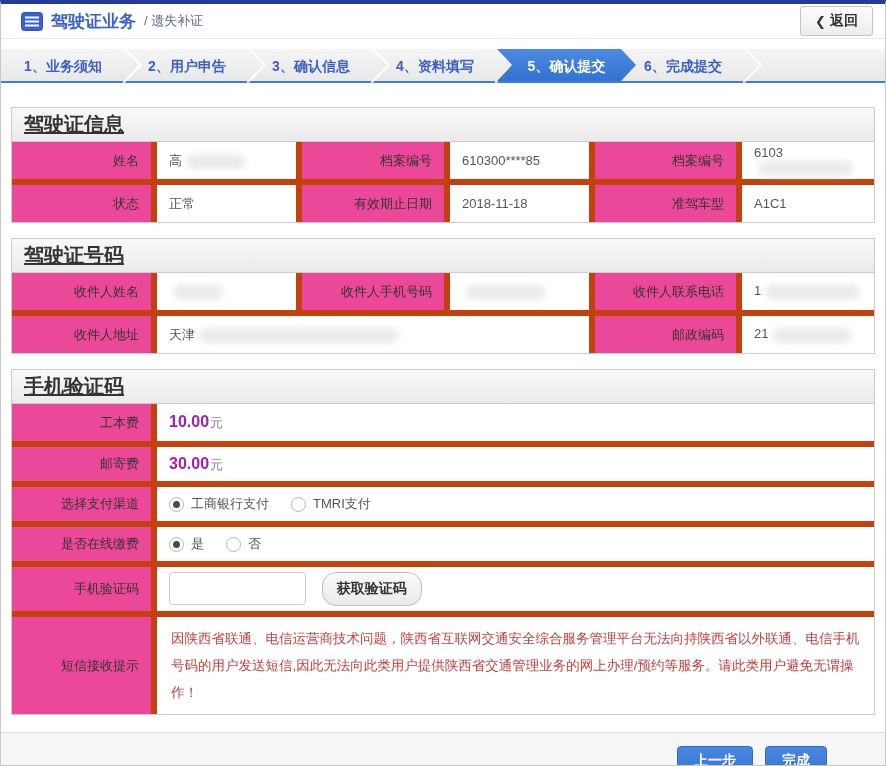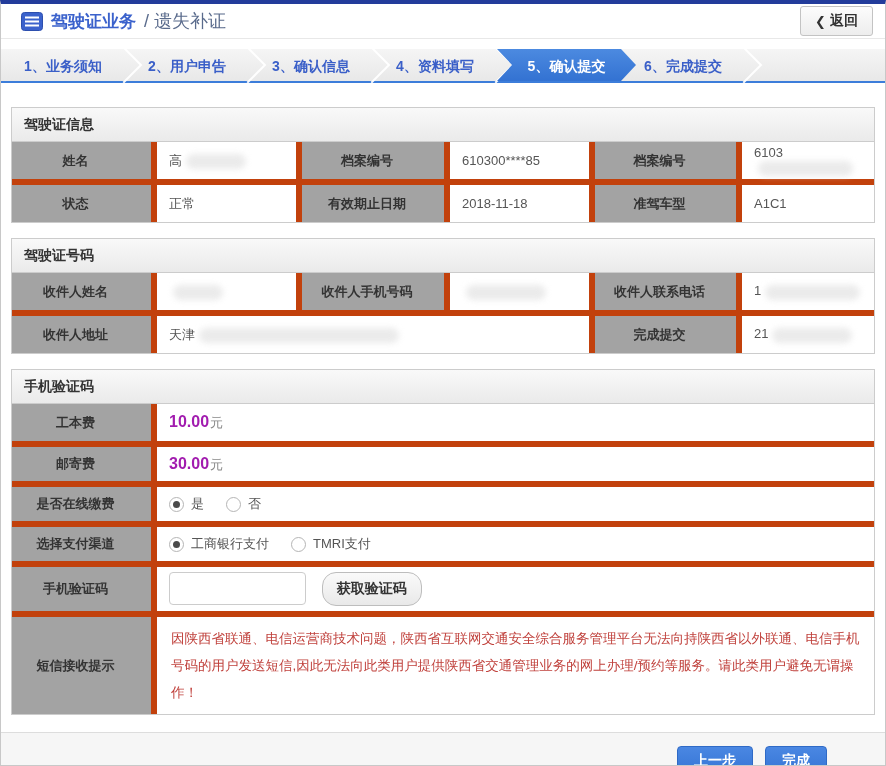--- a/index.html
+++ b/index.html
@@ -18,21 +18,21 @@
   
   .hdr {
     height:35px;
     display:flex; align-items:center; justify-content:space-between;
     padding:0 12px 0 20px;
     border-bottom:1px solid #e8e8e8;
   }
   .hdr-title-wrap { display:flex; align-items:center; gap:8px; }
   .doc-icon { display:inline-flex; }
   .hdr-title { color:#3b62cc; font-size:17px; font-weight:bold; }
-  .hdr-subtitle { color:#5a6b8c; font-size:18px; }
+  .hdr-subtitle { color:#5a6b8c; font-size:13px; }
   .back-btn {
     height:30px; padding:0 14px;
     background:linear-gradient(#fcfcfc,#ededed);
     border:1px solid #c3c3c3; border-radius:3px;
     font-size:14px; color:#333; font-weight:bold;
     cursor:pointer; display:inline-flex; align-items:center; gap:4px;
     font-family:inherit;
   }
   .back-chevron { font-size:13px; font-weight:bold; }
   
@@ -65,31 +65,31 @@
   }
   .step-filler { flex:1; }
   
   .box { margin:0 10px; border:1px solid #ccc; }
   .box.first { margin-top:24px; }
   .box + .box { margin-top:15px; }
   .box-header {
     height:34px; line-height:33px; padding:0 12px;
     background:linear-gradient(#f9f9f9,#eaeaea);
     border-bottom:1px solid #ccc;
-    font-size:14px; font-weight:bold; color:#333;
+    font-size:20px; font-weight:bold; color:#333;text-decoration:underline;
   }
   table { width:100%; border-collapse:collapse; table-layout:fixed; }
   td { border:6px solid #c2410c; height:40px; font-size:13px; vertical-align:middle; }
   tr td:first-child { border-left:none; }
   tr td:last-child { border-right:none; }
   tr:first-child td { border-top:none; }
   tr:last-child td { border-bottom:none; }
   td.lbl {
-    background:#a3a3a3; text-align:center; padding-right:12px;
-    font-weight:bold; color:#333;
+    background:#ec4899; text-align:right; padding-right:12px;
+    font-weight:normal; color:#333;
   }
   td.val { background:#fff; padding-left:12px; color:#555; }
   .redact {
     display:inline-block; height:15px; vertical-align:middle;
     background:#e4e4e4; border-radius:8px;
     filter:blur(3px); opacity:.75; margin-left:4px;
   }
   .w50{width:50px;} .w60{width:60px;} .w80{width:80px;} .w95{width:95px;} .w200{width:200px;}
   
   .fee-num { color:#a21caf; font-weight:bold; font-size:16px; }
@@ -216,21 +216,21 @@
         <td class="lbl">收件人姓名</td>
         <td class="val"><span></span><span class="redact w50"></span></td>
         <td class="lbl">收件人手机号码</td>
         <td class="val"><span></span><span class="redact w80"></span></td>
         <td class="lbl">收件人联系电话</td>
         <td class="val"><span>1</span><span class="redact w95"></span></td>
       </tr>
       <tr>
         <td class="lbl">收件人地址</td>
         <td class="val" colspan="3"><span>天津</span><span class="redact w200"></span></td>
-        <td class="lbl">完成提交</td>
+        <td class="lbl">邮政编码</td>
         <td class="val"><span>21</span><span class="redact w80"></span></td>
       </tr>
     </tbody>
       </table>
   </div>
 
   <div class="box">
     <div class="box-header">手机验证码</div>
     <table>
       <colgroup>
@@ -244,50 +244,50 @@
           <span class="fee-num">10.00</span><span class="fee-unit">元</span>
         </td>
       </tr>
       <tr>
         <td class="lbl">邮寄费</td>
         <td class="val">
           <span class="fee-num">30.00</span><span class="fee-unit">元</span>
         </td>
       </tr>
       <tr>
+        <td class="lbl">选择支付渠道</td>
+        <td class="val">
+          <div class="radio-row">
+            <label class="radio-opt">
+              <span class="radio checked"></span>
+              <span>工商银行支付</span>
+            </label>
+            <label class="radio-opt">
+              <span class="radio"></span>
+              <span>TMRI支付</span>
+            </label>
+          </div>
+        </td>
+      </tr>
+      <tr>
         <td class="lbl">是否在线缴费</td>
         <td class="val">
           <div class="radio-row">
             <label class="radio-opt">
               <span class="radio checked"></span>
               <span>是</span>
             </label>
             <label class="radio-opt">
               <span class="radio"></span>
               <span>否</span>
             </label>
           </div>
         </td>
       </tr>
       <tr>
-        <td class="lbl">选择支付渠道</td>
-        <td class="val">
-          <div class="radio-row">
-            <label class="radio-opt">
-              <span class="radio checked"></span>
-              <span>工商银行支付</span>
-            </label>
-            <label class="radio-opt">
-              <span class="radio"></span>
-              <span>TMRI支付</span>
-            </label>
-          </div>
-        </td>
-      </tr>
-      <tr>
         <td class="lbl" style="height:50px;">手机验证码</td>
         <td class="val">
           <input class="captcha-input" type="text" value="" style="">
           <button class="captcha-btn">获取验证码</button>
         </td>
       </tr>
       <tr>
         <td class="lbl" style="height:66px;">短信接收提示</td>
         <td class="val note-cell">
           <span class="note-text">因陕西省联通、电信运营商技术问题，陕西省互联网交通安全综合服务管理平台无法向持陕西省以外联通、电信手机号码的用户发送短信,因此无法向此类用户提供陕西省交通管理业务的网上办理/预约等服务。请此类用户避免无谓操作！</span>

